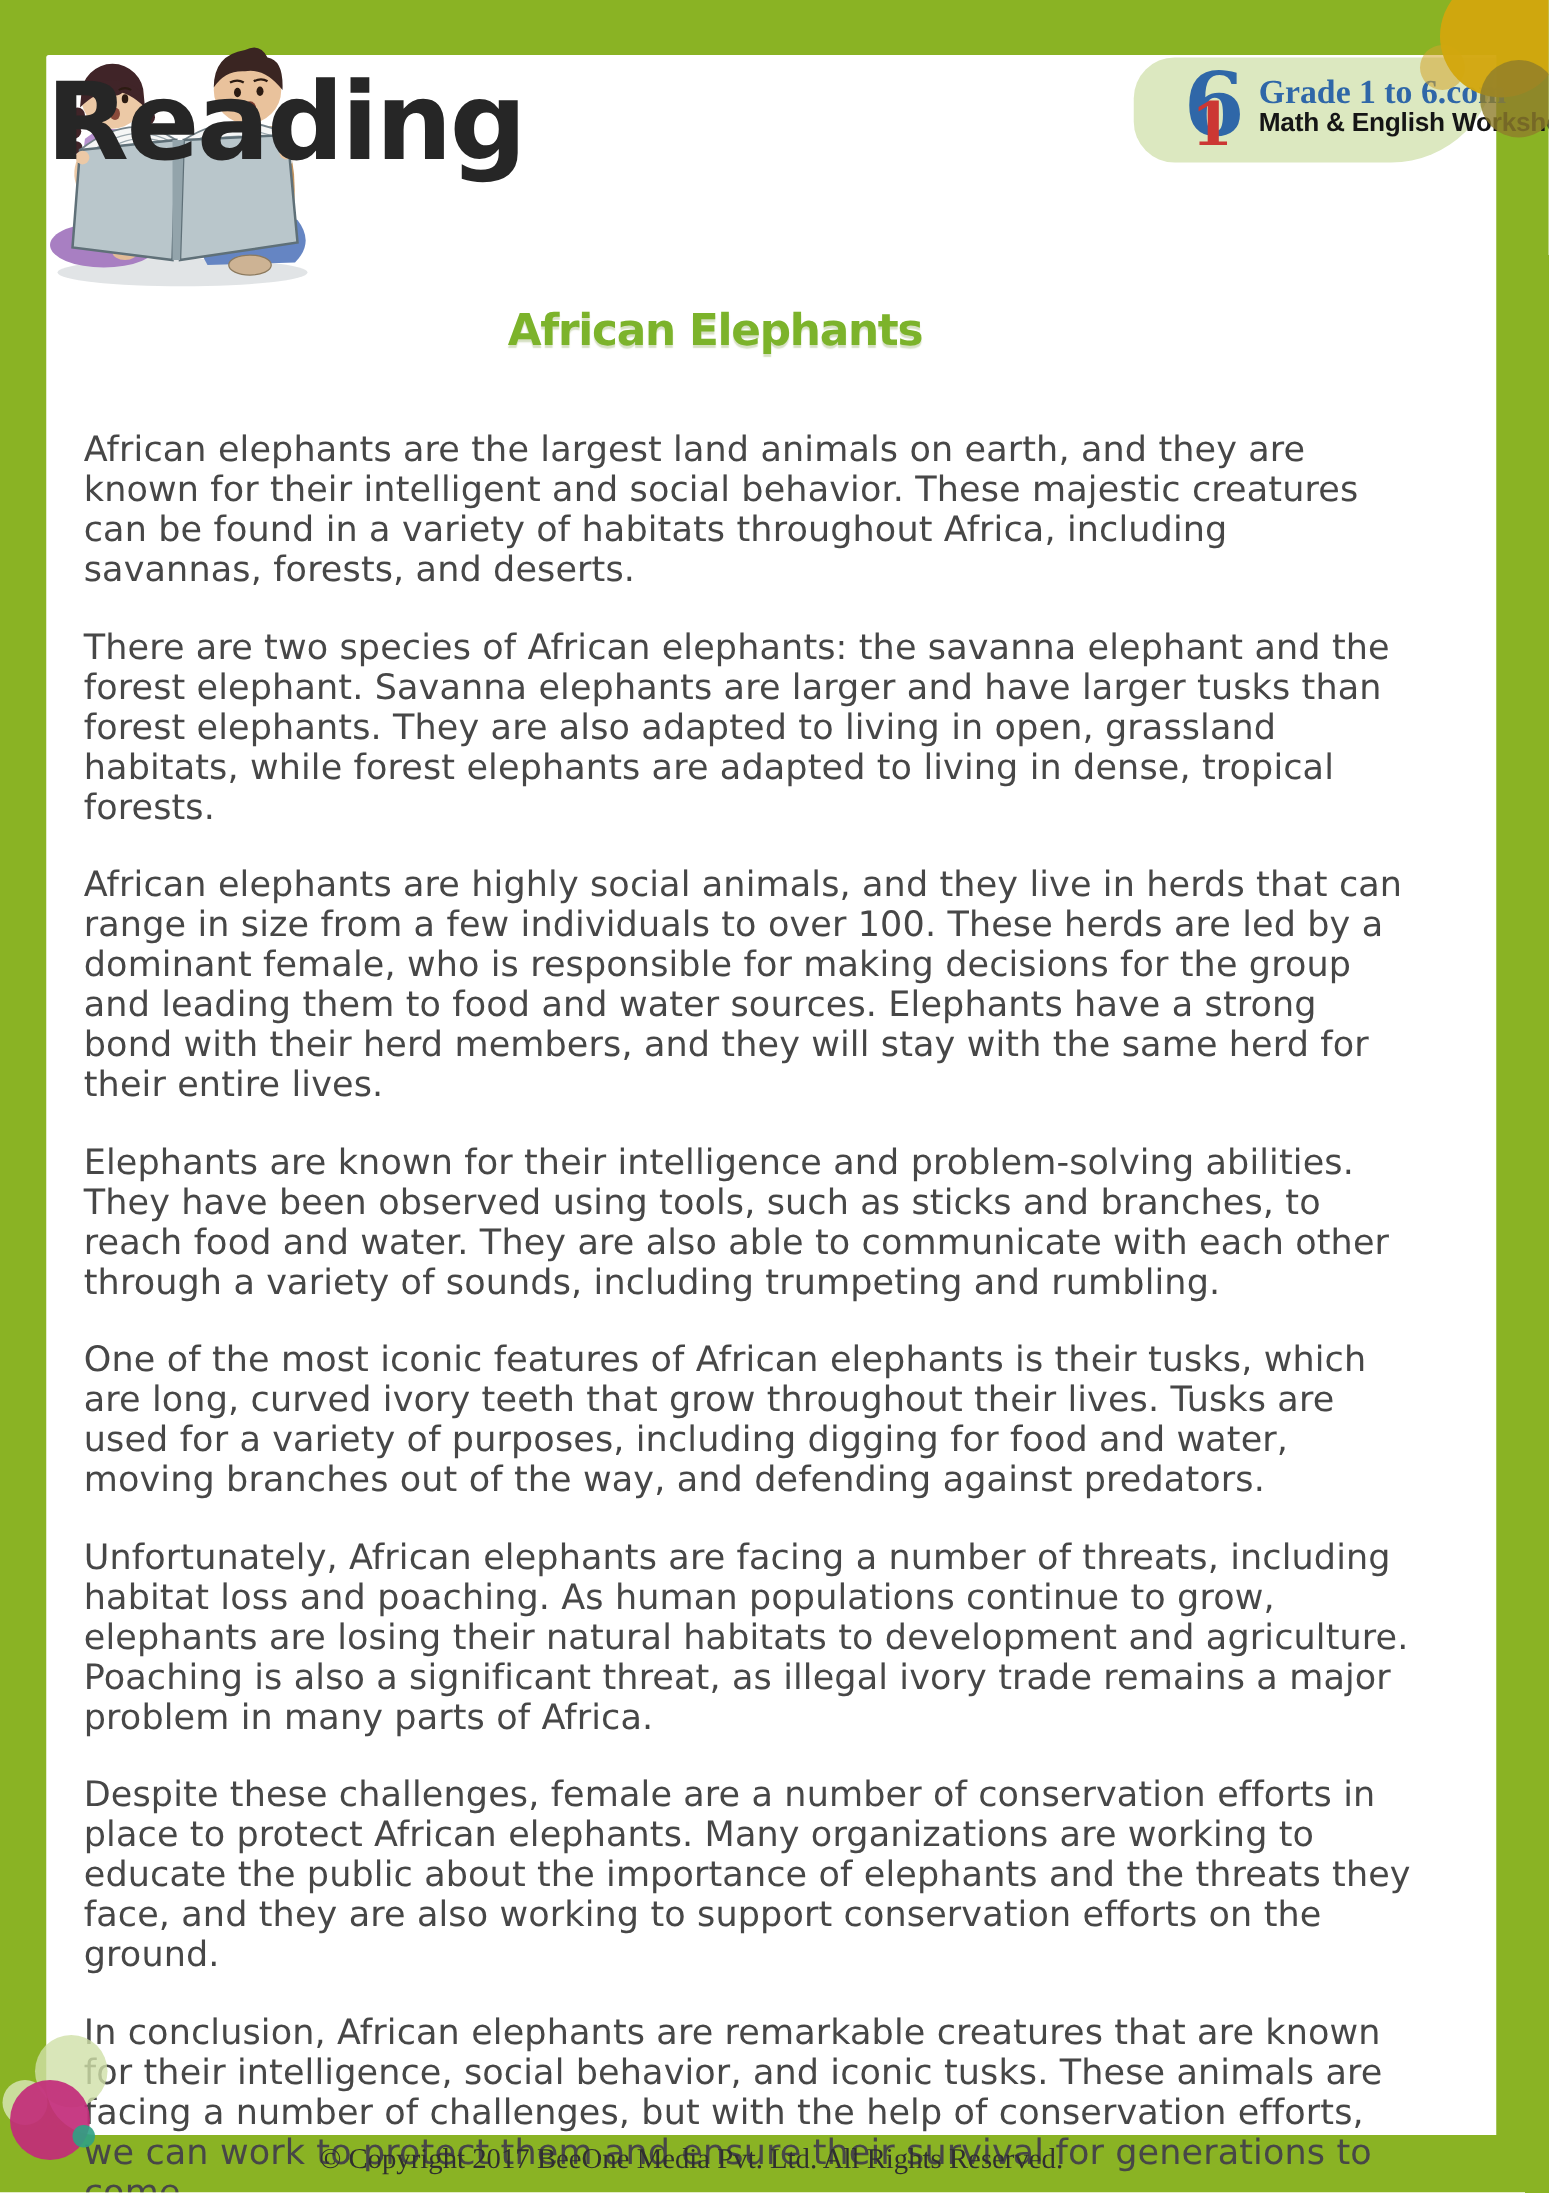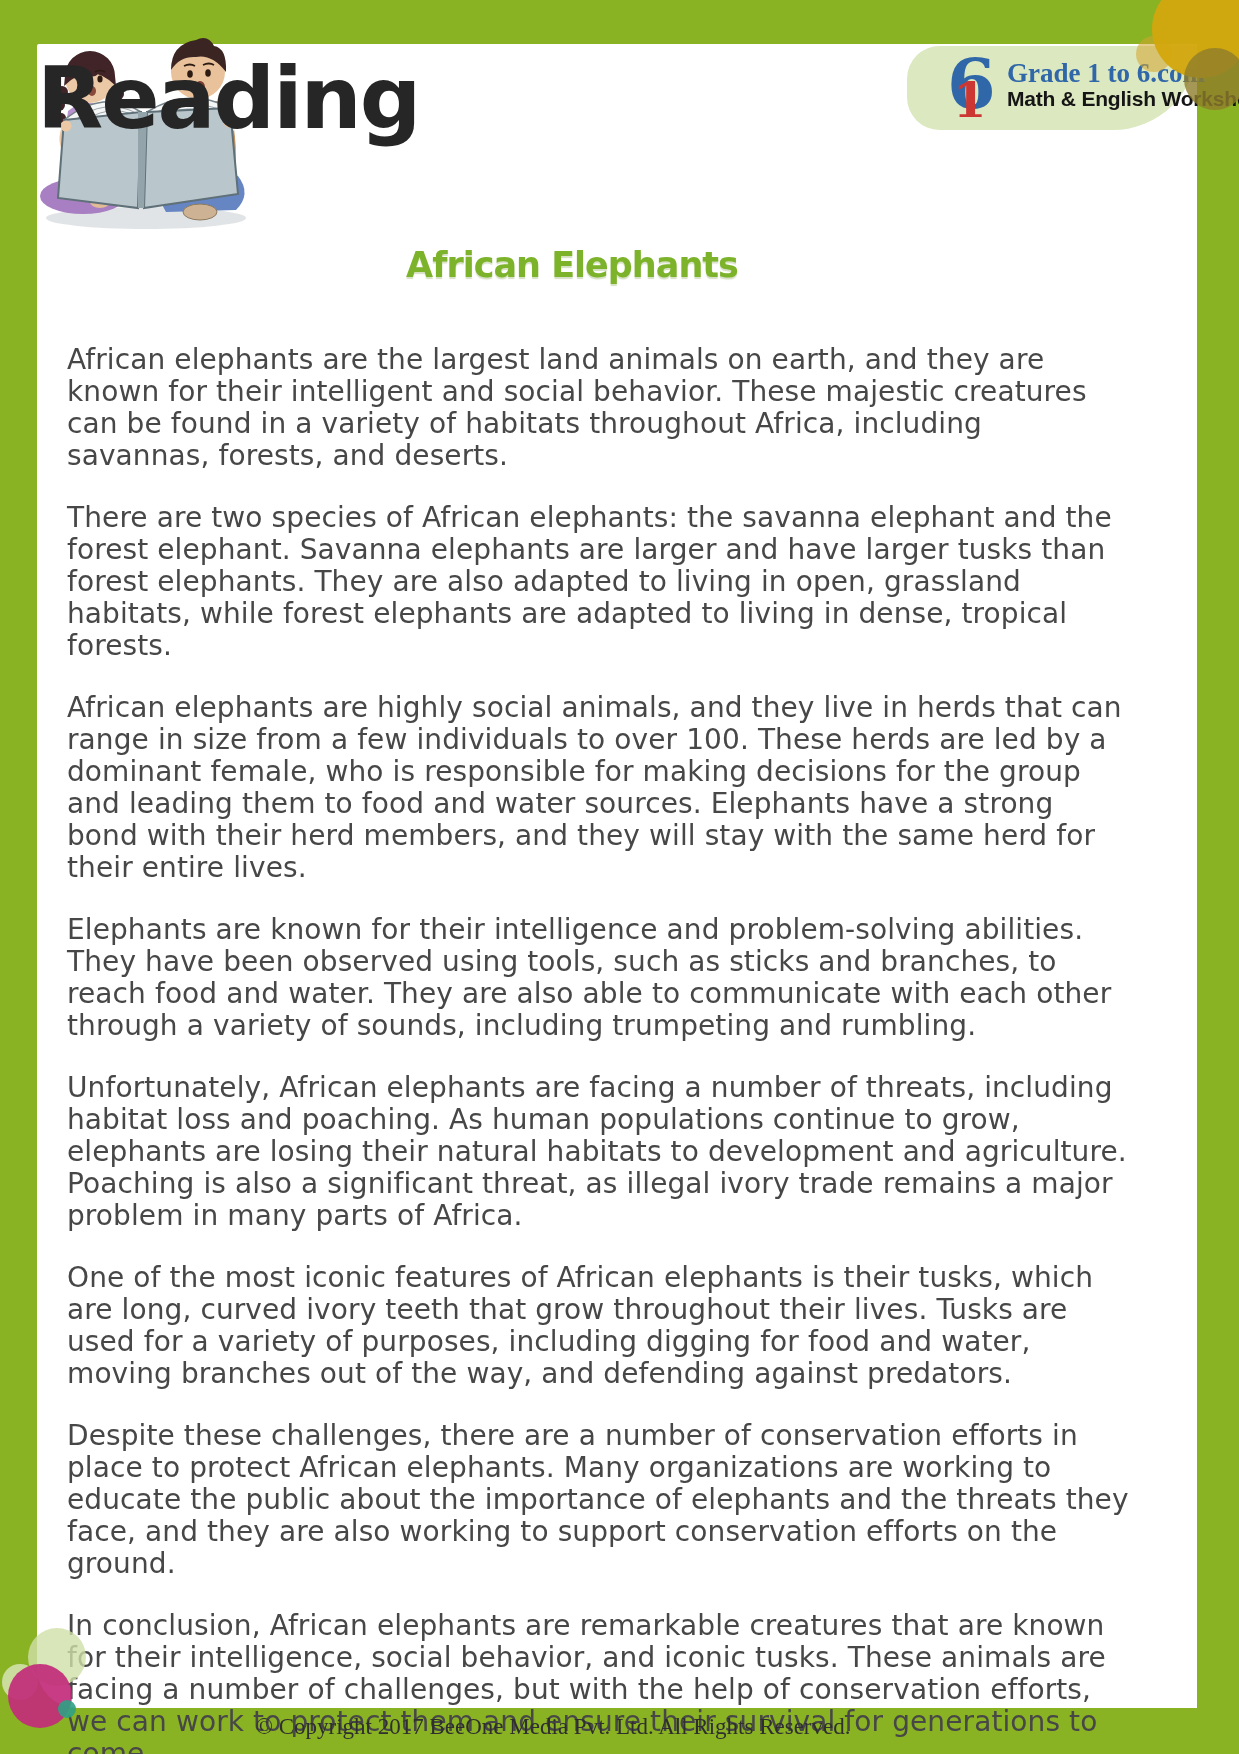--- a/index.html
+++ b/index.html
@@ -176,23 +176,23 @@
     <div>Reading</div>
   </div>
 
   <div class="page-heading">African Elephants</div>
 
   <div class="article">
     <p>African elephants are the largest land animals on earth, and they are known for their intelligent and social behavior. These majestic creatures can be found in a variety of habitats throughout Africa, including savannas, forests, and deserts.</p>
     <p>There are two species of African elephants: the savanna elephant and the forest elephant. Savanna elephants are larger and have larger tusks than forest elephants. They are also adapted to living in open, grassland habitats, while forest elephants are adapted to living in dense, tropical forests.</p>
     <p>African elephants are highly social animals, and they live in herds that can range in size from a few individuals to over 100. These herds are led by a dominant female, who is responsible for making decisions for the group and leading them to food and water sources. Elephants have a strong bond with their herd members, and they will stay with the same herd for their entire lives.</p>
     <p>Elephants are known for their intelligence and problem-solving abilities. They have been observed using tools, such as sticks and branches, to reach food and water. They are also able to communicate with each other through a variety of sounds, including trumpeting and rumbling.</p>
+    <p>One of the most iconic features of African elephants is their tusks, which are long, curved ivory teeth that grow throughout their lives. Tusks are used for a variety of purposes, including digging for food and water, moving branches out of the way, and defending against predators.</p>
     <p>Unfortunately, African elephants are facing a number of threats, including habitat loss and poaching. As human populations continue to grow, elephants are losing their natural habitats to development and agriculture. Poaching is also a significant threat, as illegal ivory trade remains a major problem in many parts of Africa.</p>
-    <p>One of the most iconic features of African elephants is their tusks, which are long, curved ivory teeth that grow throughout their lives. Tusks are used for a variety of purposes, including digging for food and water, moving branches out of the way, and defending against predators.</p>
-    <p>Despite these challenges, there are a number of conservation efforts in place to protect African elephants. Many organizations are working to educate the public about the importance of elephants and the threats they face, and they are also working to support conservation efforts on the ground.</p>
+    <p>Despite these challenges, female are a number of conservation efforts in place to protect African elephants. Many organizations are working to educate the public about the importance of elephants and the threats they face, and they are also working to support conservation efforts on the ground.</p>
     <p>In conclusion, African elephants are remarkable creatures that are known for their intelligence, social behavior, and iconic tusks. These animals are facing a number of challenges, but with the help of conservation efforts, we can work to protect them and ensure their survival for generations to come.</p>
   </div>
 
   <div class="circle c-gold-small"></div>
   <div class="circle c-gold-big"></div>
   <div class="circle c-gold-olive"></div>
   <div class="circle c-green-pale"></div>
   <div class="circle c-white"></div>
   <div class="circle c-magenta"></div>
   <div class="circle c-teal"></div>

